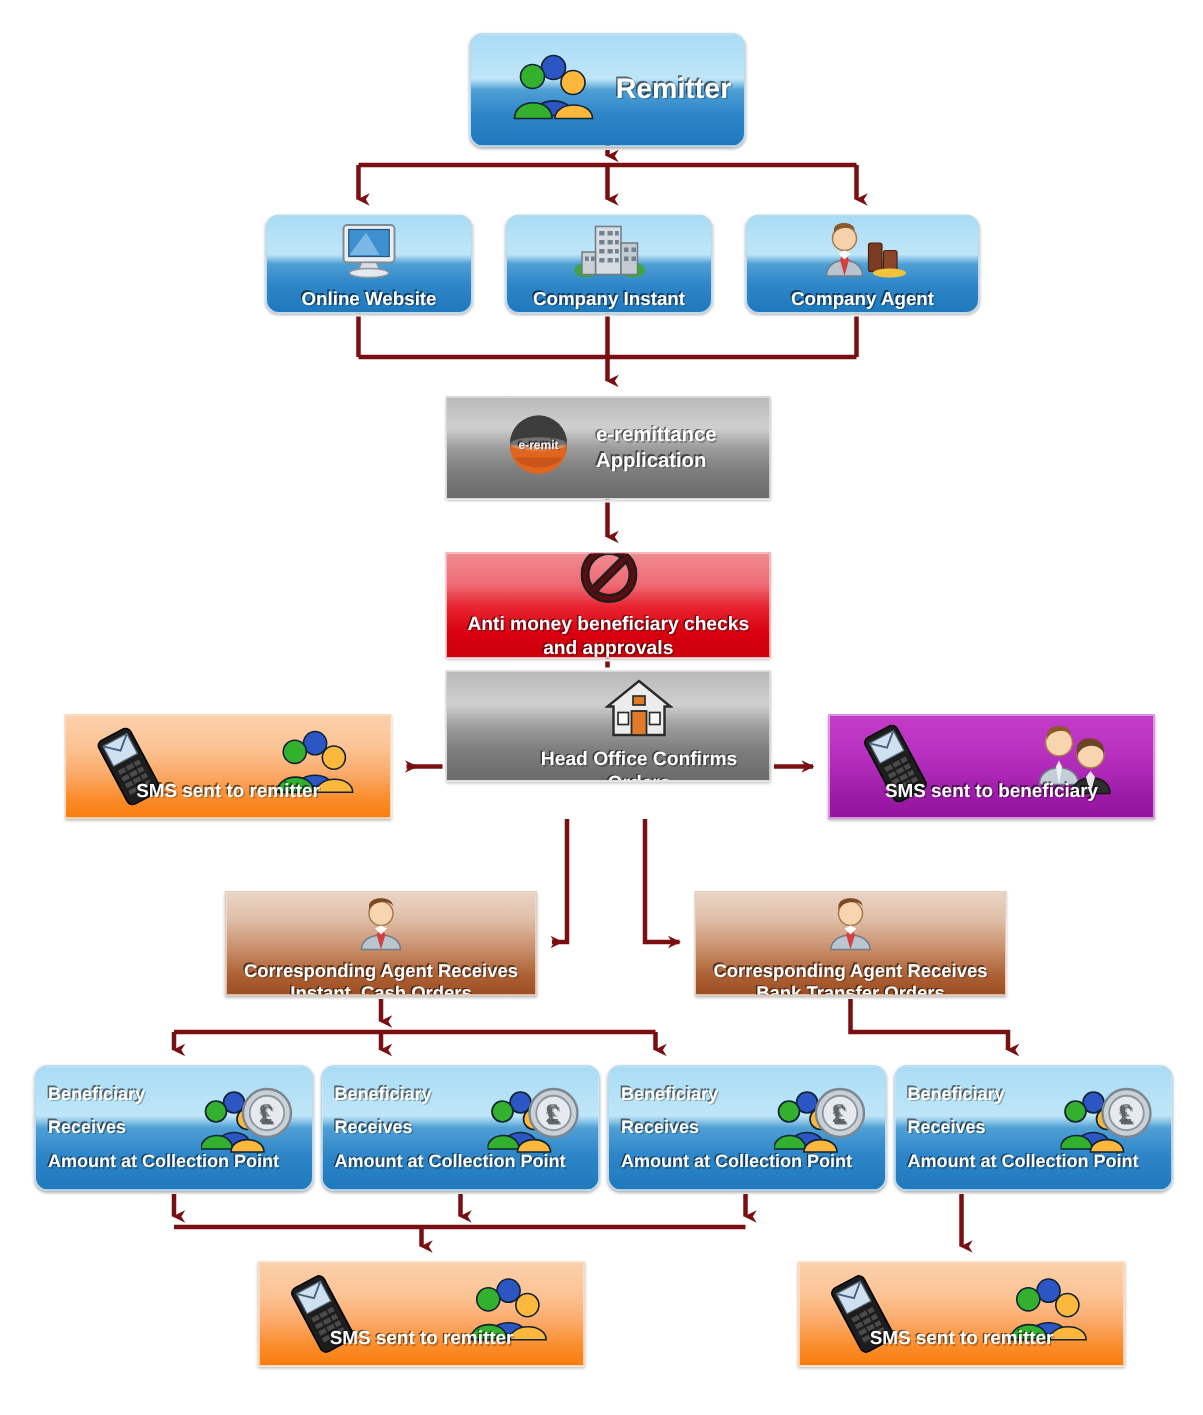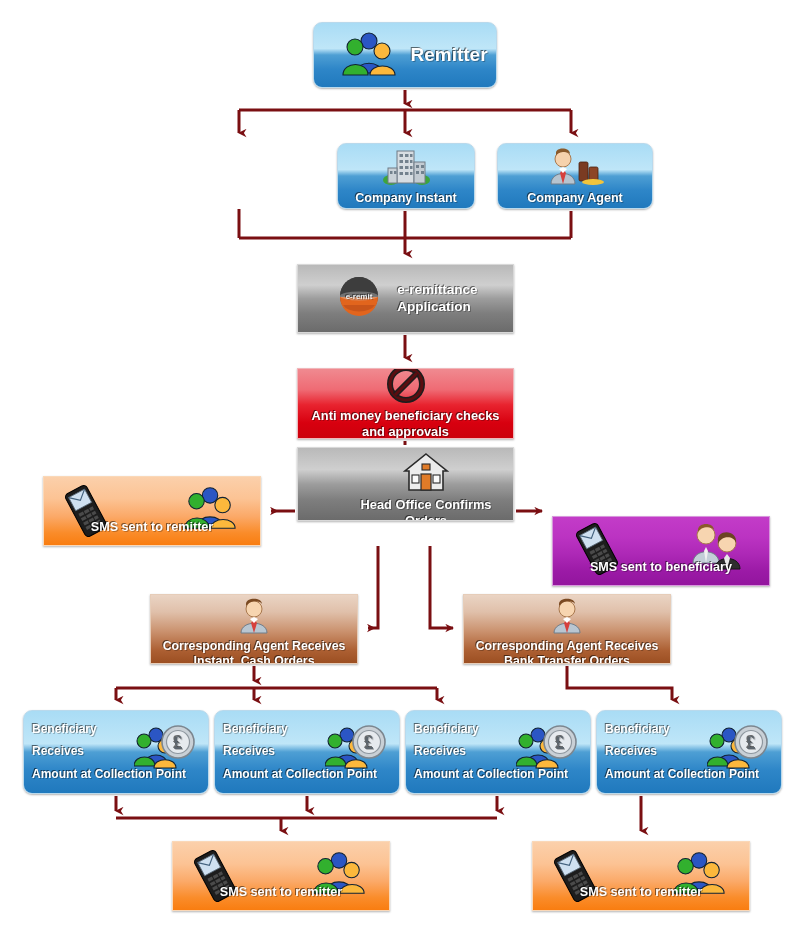--- a/index.html
+++ b/index.html
@@ -76,21 +76,20 @@
       #fbd0ab 0%, #fcc394 32%, #fba968 58%,
       #fa8c2a 82%, #f97d10 100%);
     border-color: #fad8b8;
   }
   
   .purple {
     background: linear-gradient(to bottom,
       #c33cc8 0%, #bb33c2 30%, #ad28b6 55%,
       #9b1aa6 80%, #93159e 100%);
     border-color: #d796dc;
-    margin-top: 40px;
   }
   
   .brown {
     background: linear-gradient(to bottom,
       #ead4c4 0%, #e0c0aa 25%, #c98f6b 55%,
       #ac5f32 82%, #9c4f22 100%);
     border-color: #e6cdb9;
   }
 
   
@@ -109,21 +108,21 @@
   .cap-bottom {            
     flex-direction: column;
     align-items: center;
     justify-content: flex-start;
     text-align: center;
   }
 
   .iconwrap { position: relative; z-index: 3; display:block; }
 
   
-  #n-remitter { left: 313px; top: 22px; width: 184px; height: 66px; padding-left: 20px; }
+  #n-remitter { left: 313px; top: 22px; width: 184px; height: 76px; padding-left: 20px; }
   #n-remitter .label { font-size: 19px; margin-left: 12px; }
 
   
   #n-online   { left: 177px; top: 143px; width: 138px; height: 66px; }
   #n-branch   { left: 337px; top: 143px; width: 138px; height: 66px; }
   #n-agent    { left: 497px; top: 143px; width: 156px; height: 66px; align-items: center; }
   .channel .label { font-size: 12.5px; padding-bottom: 5px; }
   .channel .iconwrap { margin-top: 4px; }
 
   
@@ -241,20 +240,32 @@
           <circle cx="13" cy="17" r="8" fill="#32b02e"></circle>
           <path d="M1,45 C1,31 26,31 26,45 Z" fill="#32b02e"></path>
           <circle cx="40" cy="21" r="8" fill="#fcb83c"></circle>
           <path d="M28,45 C28,33 53,33 53,45 Z" fill="#fcb83c"></path>
         </g>
       </svg>
     </span>
     <span class="label">Remitter</span>
   </div>
 
+  <div class="node blue blue-round cap-bottom channel" id="n-online">
+    <span class="iconwrap">
+      <svg width="44" height="38" viewBox="0 0 44 38" xmlns="http://www.w3.org/2000/svg">
+        <rect x="5" y="2" width="34" height="25" rx="2.5" fill="#e9eef3" stroke="#7e8a95" stroke-width="1.3"></rect>
+        <rect x="8.5" y="5" width="27" height="18" fill="#3e8fd0" stroke="#26527a" stroke-width=".8"></rect>
+        <path d="M9,22 L20,7 L29,22 Z" fill="#8fc4ea" opacity=".75"></path>
+        <path d="M17,27 h10 l2,5 h-14 z" fill="#d9dfe5" stroke="#8a949d" stroke-width="1"></path>
+        <ellipse cx="22" cy="34" rx="13" ry="3" fill="#e4e9ee" stroke="#8a949d" stroke-width="1"></ellipse>
+      </svg>
+    </span>
+    <span class="label">Online Website</span>
+  </div>
 
   <div class="node blue blue-round cap-bottom channel" id="n-branch">
     <span class="iconwrap">
       <svg width="50" height="38" viewBox="0 0 50 38" xmlns="http://www.w3.org/2000/svg">
         <ellipse cx="10" cy="32" rx="8" ry="5" fill="#3ea53a"></ellipse>
         <ellipse cx="41" cy="32" rx="8" ry="5" fill="#3ea53a"></ellipse>
         <rect x="16" y="3" width="17" height="32" fill="#d7dde2" stroke="#6f7b85" stroke-width="1"></rect>
         <rect x="33" y="14" width="11" height="21" fill="#c3cbd2" stroke="#6f7b85" stroke-width="1"></rect>
         <rect x="7" y="20" width="9" height="15" fill="#c9d1d7" stroke="#6f7b85" stroke-width="1"></rect>
         <g fill="#72818d">

